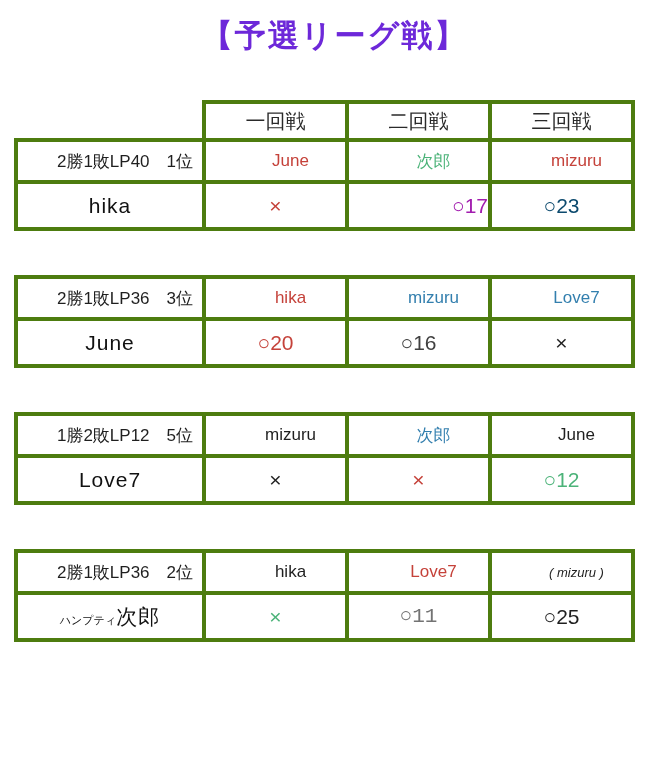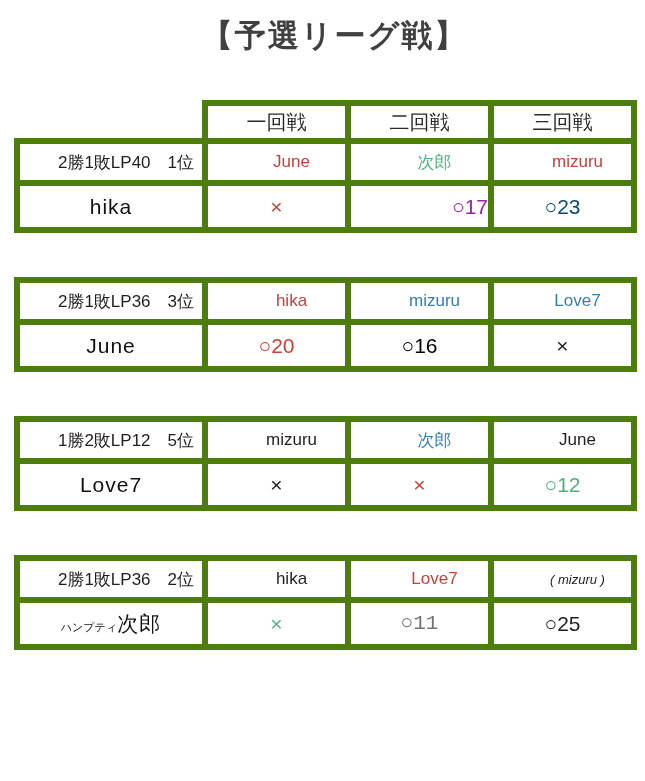--- a/index.html
+++ b/index.html
@@ -14,36 +14,36 @@
   .page { width: 645px; height: 781px; }
 
   h1.title {
     margin: 14px 0 0 16px;
     height: 44px;
     line-height: 44px;
     text-align: center;
     font-size: 31px;
     font-weight: bold;
     letter-spacing: 2px;
-    color: #404040;
+    color: #6d28d9;
     padding-left: 8px;
   }
 
   table.league {
     border-collapse: collapse;
     table-layout: fixed;
     width: 617px;
     margin: 0 0 44px 14px;
   }
   table.league.first { margin-top: 42px; }
   col.col-name { width: 188px; }
   col.col-round { width: 143px; }
 
   td {
-    border: 6px solid #4d7c0f;
+    border: 4px solid #4d7c0f;
     text-align: center;
     vertical-align: middle;
     background: #ffffff;
     overflow: hidden;
     white-space: nowrap;
   }
   td.blank { border: none; background: transparent; }
 
   tr.round-header-row td { height: 38px; font-size: 20px; color: #2a2a2a; }
   tr.opponent-row td { height: 42px; font-size: 17px; padding-left: 30px; }
@@ -100,21 +100,21 @@
     <tbody>
         <tr class="opponent-row">
       <td class="record">2勝1敗LP36　3位</td>
       <td class="opponent" style="color: rgb(197, 66, 58);">hika</td>
       <td class="opponent" style="color: rgb(51, 127, 174);">mizuru</td>
       <td class="opponent" style="color: rgb(51, 127, 174);">Love7</td>
     </tr>
     <tr class="result-row">
       <td class="player"><span class="prefix"></span><span>June</span></td>
       <td class="result" style="color: rgb(197, 66, 58);">○20</td>
-      <td class="result" style="color: #000000; border-radius: 20px;">○16</td>
+      <td class="result" style="color: #404040; border-radius: 20px;">○16</td>
       <td class="result" style="color: rgb(31, 31, 31);">×</td>
     </tr>
   </tbody>
     </table>
 
 
   <table class="league">
     <colgroup>
         <col class="col-name">
         <col class="col-round">

